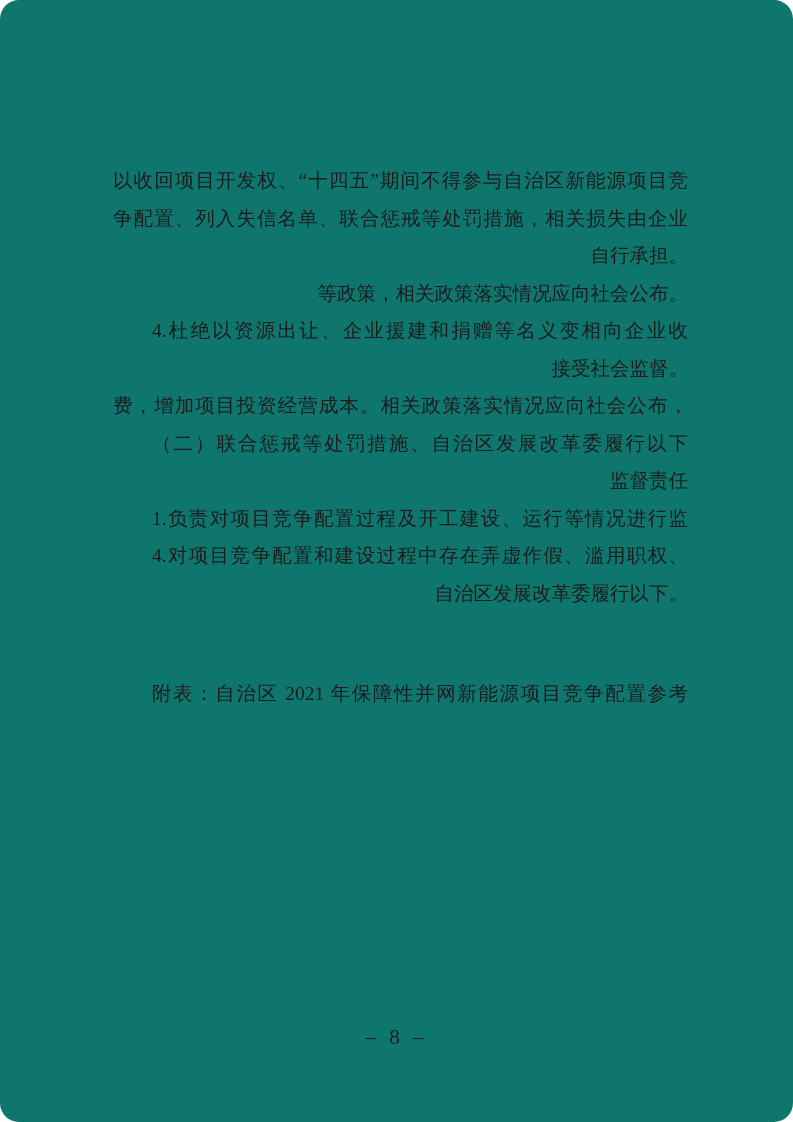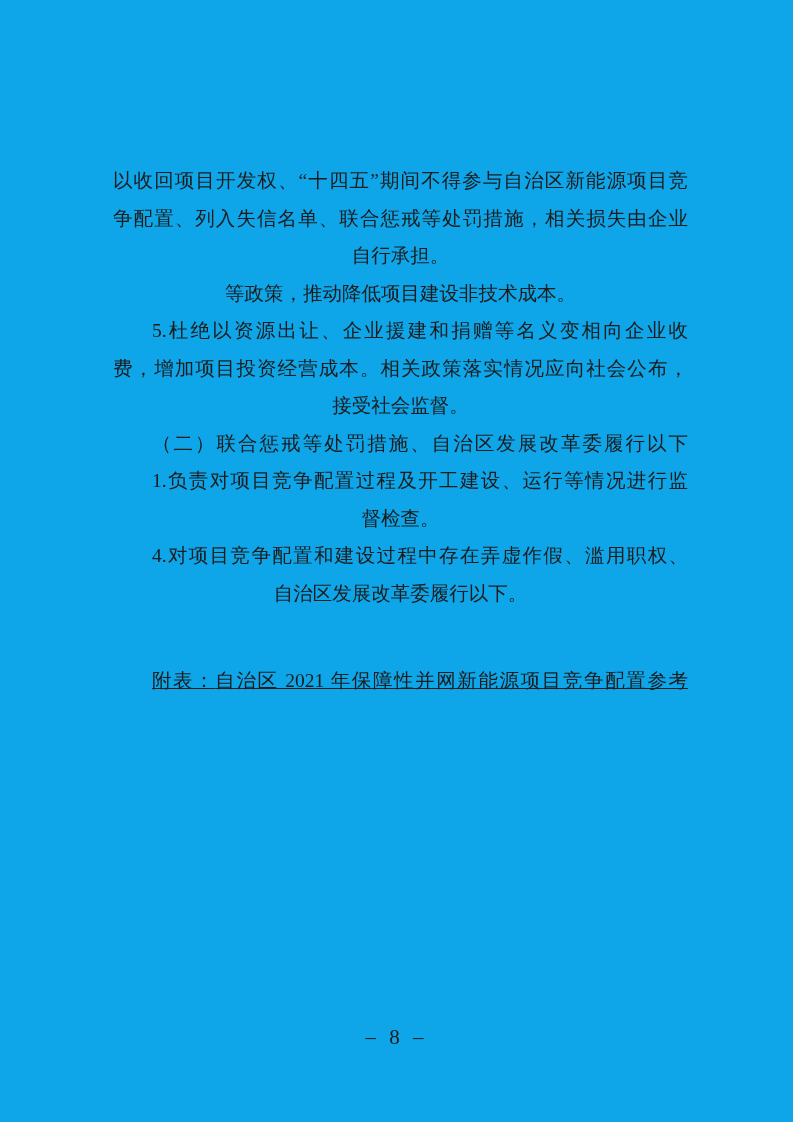--- a/index.html
+++ b/index.html
@@ -11,46 +11,46 @@
     height: 1122px;
     position: relative;
     background: #ffffff;
     overflow: hidden;
     font-family: "Liberation Serif", "DejaVu Serif", serif;
     color: #1c1c1c;
   }
   .page {
     position: absolute;
     inset: 0;
-    background: #0ea5e9;
+    background: #0f766e;
+    border-radius: 19px;
   }
   .content {
     position: absolute;
     left: 113px;
     top: 162px;
     width: 575px;
     font-size: 19.5px;
     line-height: 37.5px;
   }
   .line {
-    text-align: center;
+    text-align: right;
     white-space: pre-wrap;
   }
   
   .jline {
     text-align: justify;
     text-align-last: justify;
     text-justify: inter-character;
   }
   .indent {
     padding-left: 2em;
   }
   .attachment {
-    margin-top: 50px;
-    text-decoration: underline;
+    margin-top: 63px;
   }
   .att-line2 {
     padding-left: 103px;
   }
   .page-number {
     position: absolute;
     top: 1024px;
     left: 0;
     width: 793px;
     text-align: center;
@@ -64,27 +64,27 @@
 <body>
 
 <div class="page">
 
   <div class="content">
 
     <div>
         <div class="line jline">以收回项目开发权、“十四五”期间不得参与自治区新能源项目竞</div>
         <div class="line jline">争配置、列入失信名单、联合惩戒等处罚措施，相关损失由企业</div>
         <div class="line">自行承担。</div>
-        <div class="line">等政策，推动降低项目建设非技术成本。</div>
-        <div class="line jline indent">5.杜绝以资源出让、企业援建和捐赠等名义变相向企业收</div>
+        <div class="line">等政策，相关政策落实情况应向社会公布。</div>
+        <div class="line jline indent">4.杜绝以资源出让、企业援建和捐赠等名义变相向企业收</div>
+        <div class="line">接受社会监督。</div>
         <div class="line jline">费，增加项目投资经营成本。相关政策落实情况应向社会公布，</div>
-        <div class="line">接受社会监督。</div>
         <div class="line jline indent">（二）联合惩戒等处罚措施、自治区发展改革委履行以下</div>
+        <div class="line">监督责任</div>
         <div class="line jline indent">1.负责对项目竞争配置过程及开工建设、运行等情况进行监</div>
-        <div class="line">督检查。</div>
         <div class="line jline indent">4.对项目竞争配置和建设过程中存在弄虚作假、滥用职权、</div>
         <div class="line">自治区发展改革委履行以下。</div>
       </div>
 
     <div class="attachment">
       <div class="line jline indent"><span>附表：</span><span>自治区 2021 年保障性并网新能源项目竞争配置参考</span></div>
     </div>
 
   </div>
 

